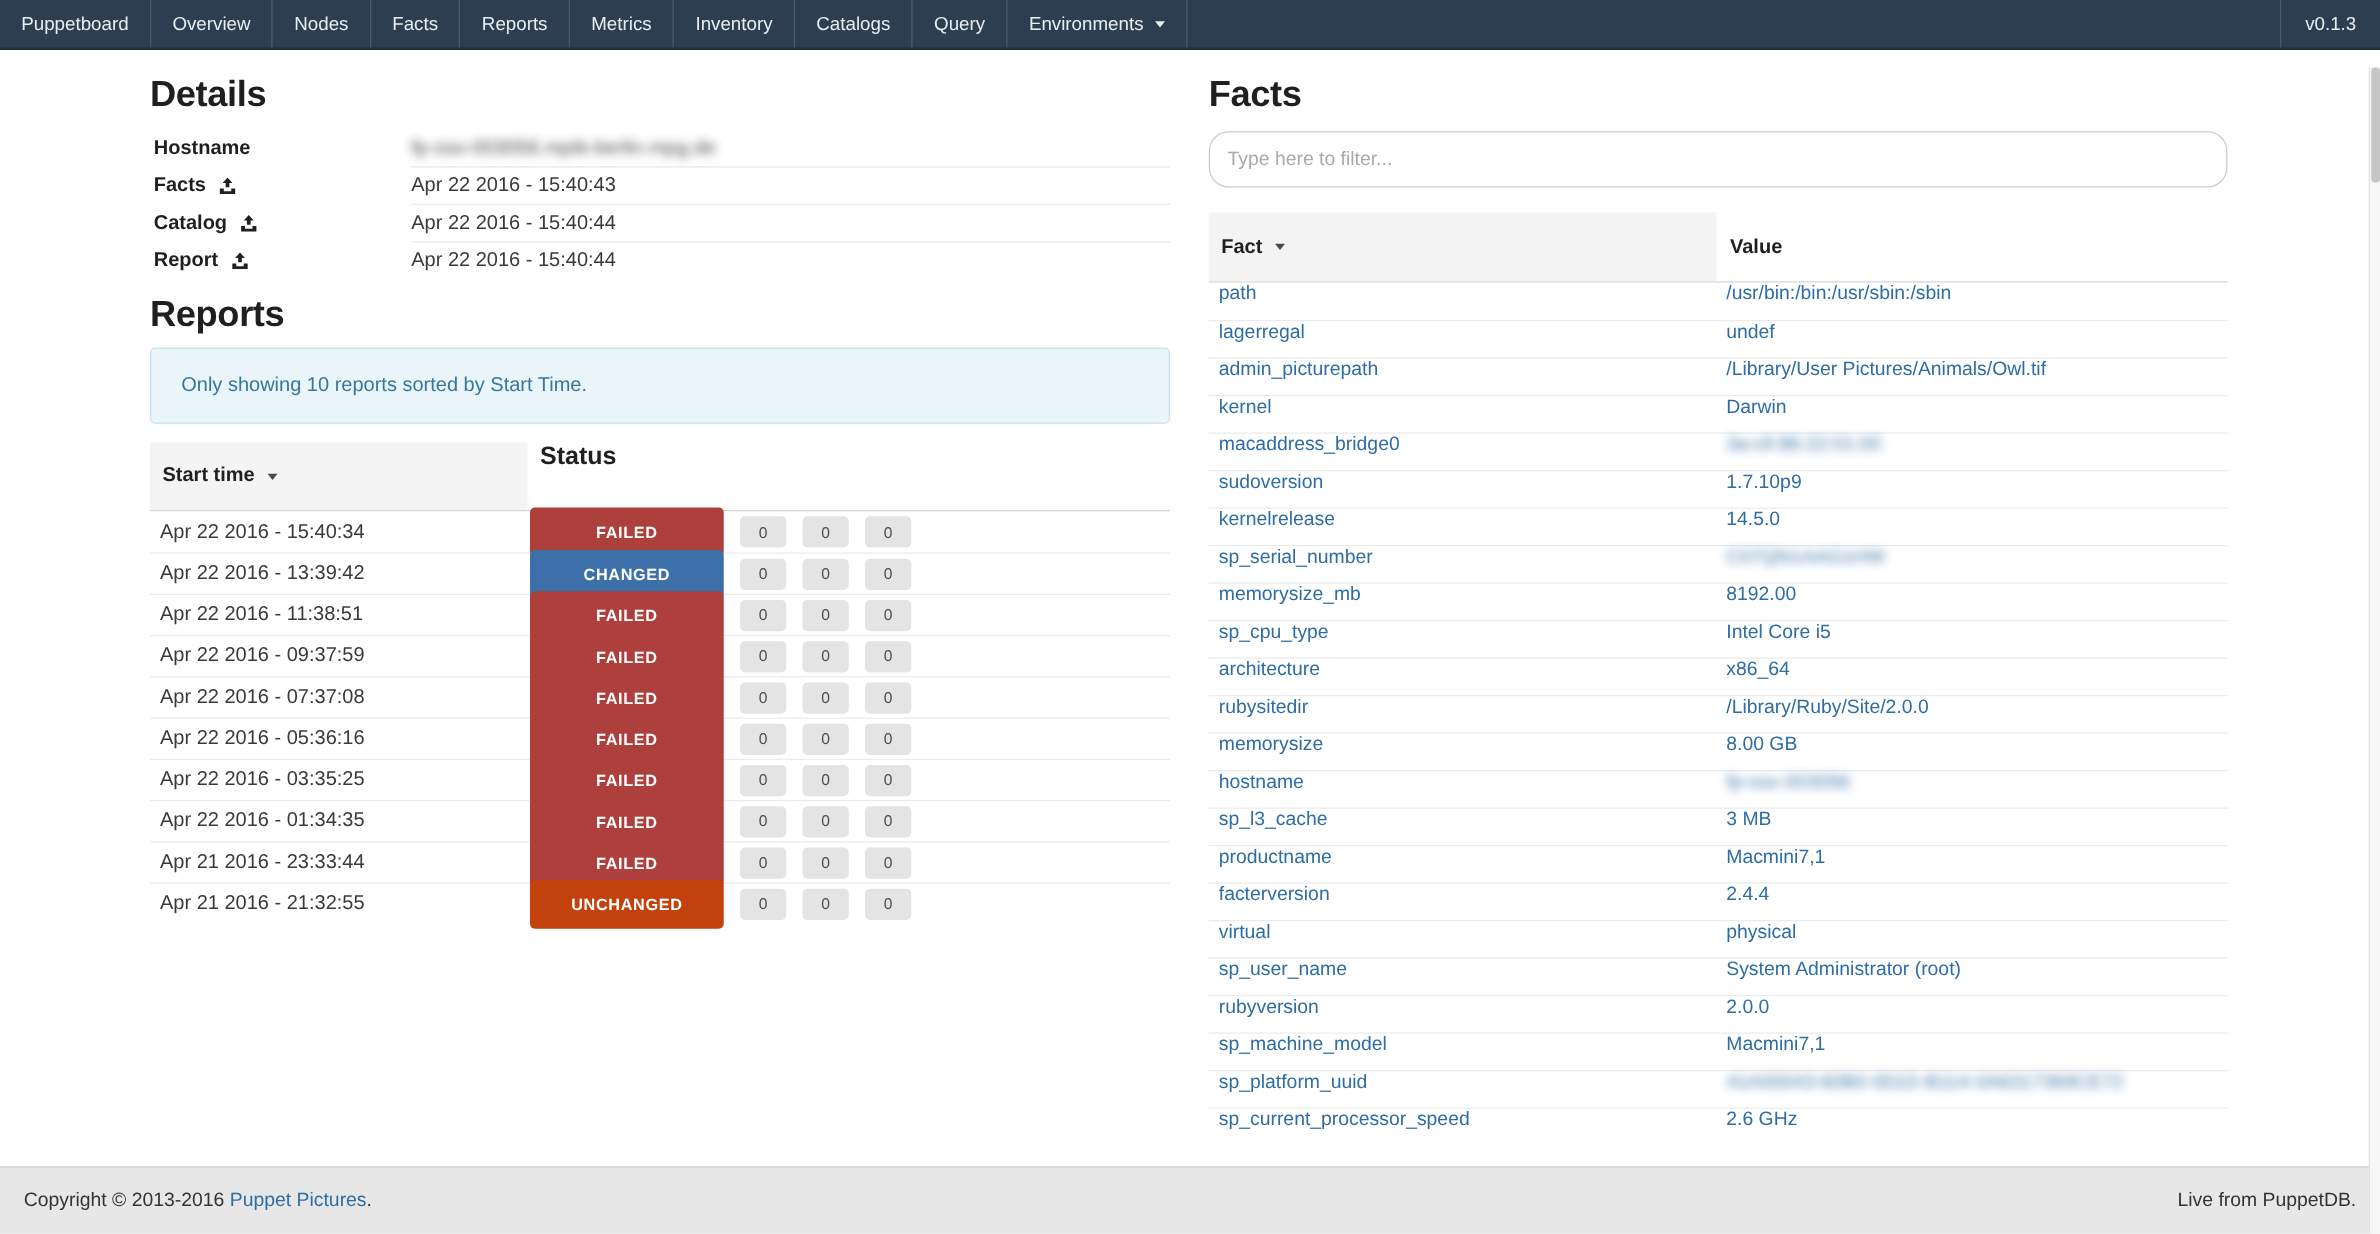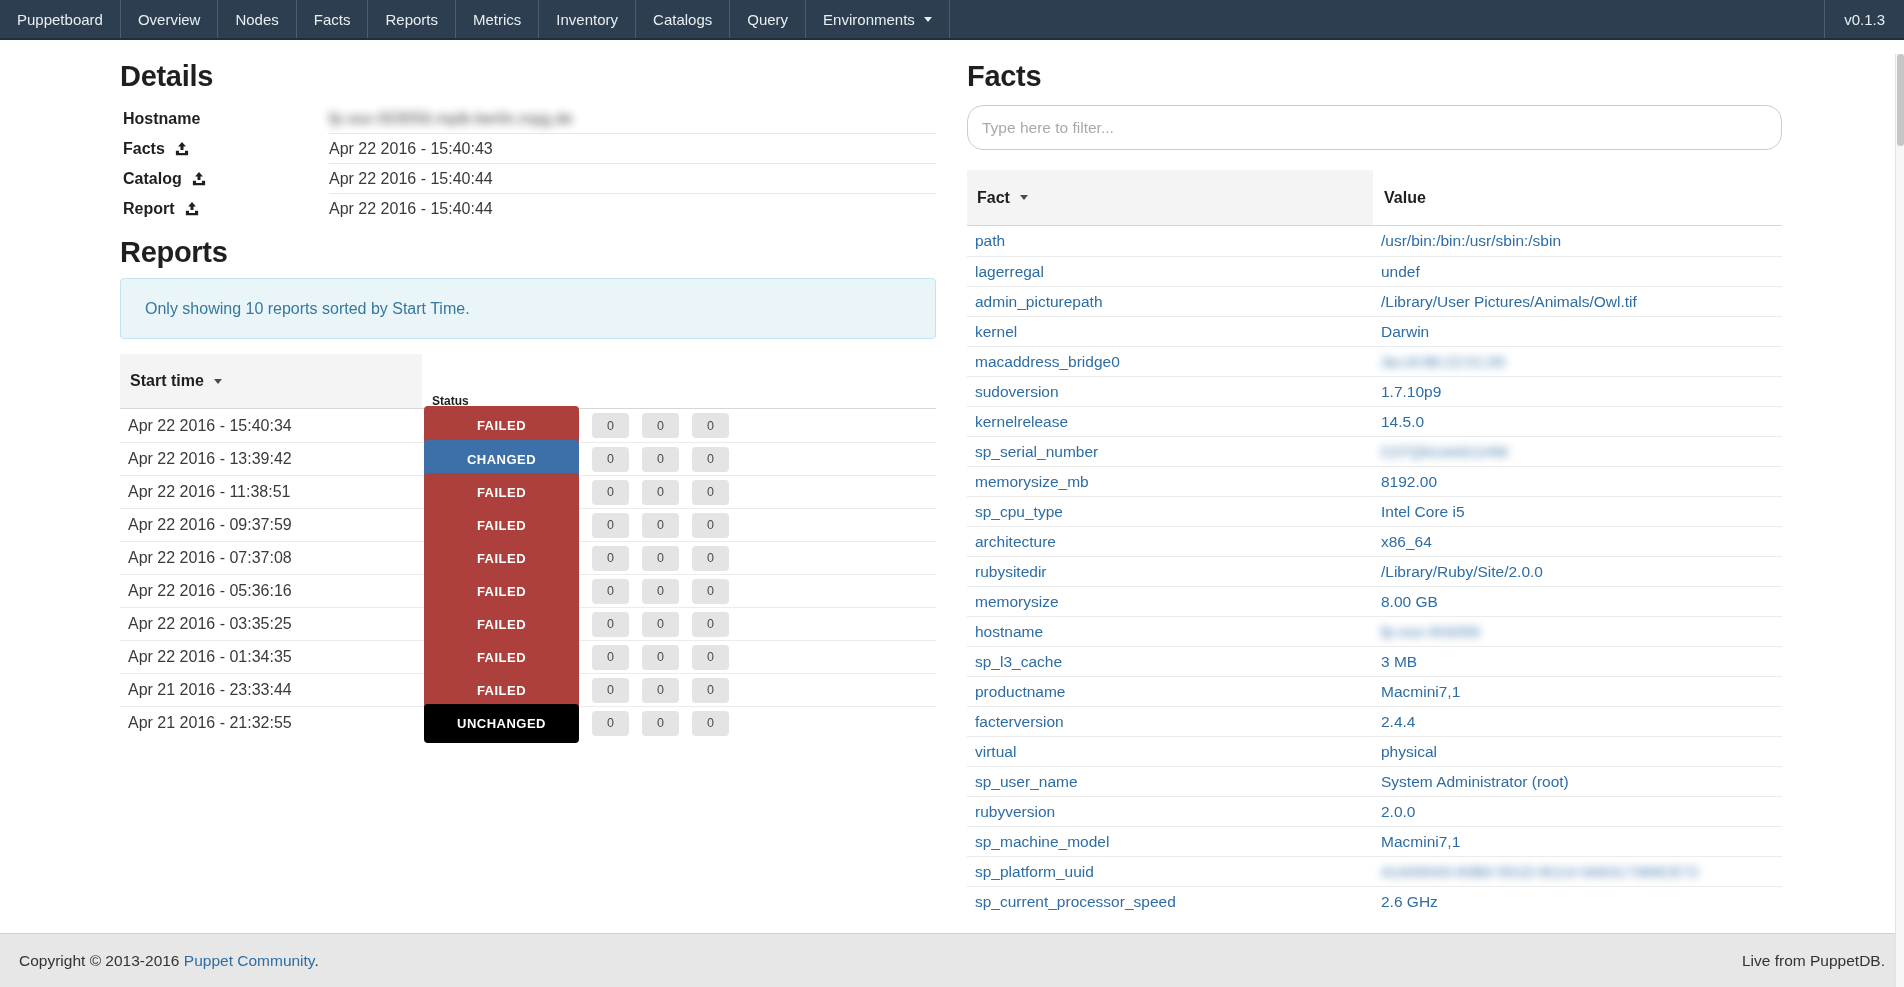--- a/index.html
+++ b/index.html
@@ -58,21 +58,21 @@
     height:61px; display:flex; align-items:center; padding-left:24px;
     background:#eaf5fa; border:1px solid #c3e3ee; border-radius:4px;
     color:#35789b; font-size:16px; margin-bottom:15px;
   }
   
   .r-header { display:flex; height:55px; border-bottom:1px solid #d6d6d6; }
   .r-header .hc1 {
     width:302px; background:#f4f4f4; display:flex; align-items:center;
     padding-left:10px; font-weight:700; font-size:16px; color:#1f1f1f; cursor:pointer;
   }
-  .r-header .hc2 { flex:1; display:flex; align-items:flex-end; padding-left:10px; font-weight:700; font-size:12px; color:#1f1f1f; }
+  .r-header .hc2 { flex:1; display:flex; align-items:flex-start; padding-left:10px; font-weight:700; font-size:20px; color:#1f1f1f; }
   .r-row { display:flex; height:33px; align-items:center; }
   .r-row + .r-row { border-top:1px solid #ebebeb; }
   .r-date { width:302px; padding-left:8px; font-size:16px; color:#3a3a3a; }
   .r-status { flex:1; display:flex; align-items:center; }
   .status-badge {
     width:155px; height:39px; margin-left:2px; border-radius:4px;
     display:flex; align-items:center; justify-content:center;
     color:#fff; font-weight:700; font-size:13px; letter-spacing:.5px; cursor:pointer;
   }
   .status-count {
@@ -86,21 +86,21 @@
     padding:0 14px; font-size:15.5px; color:#555;
     font-family:"Liberation Sans", sans-serif; outline:none;
   }
   .filter-input::placeholder { color:#a9a9a9; }
   .f-header { display:flex; height:56px; border-bottom:1px solid #d6d6d6; margin-top:20px; }
   .f-header .hc1 {
     width:406px; background:#f4f4f4; display:flex; align-items:center;
     padding-left:10px; font-weight:700; font-size:16px; color:#1f1f1f; cursor:pointer;
   }
   .f-header .hc2 { flex:1; display:flex; align-items:center; padding-left:11px; font-weight:700; font-size:16px; color:#1f1f1f; }
-  .f-row { display:flex; height:30px; align-items:center; }
+  .f-row { display:flex; height:30px; }
   .f-row + .f-row { border-top:1px solid #ebebeb; }
   .f-name  { width:406px; padding-left:8px; }
   .f-value { flex:1; padding-left:8px; }
   .fact-link { font-size:15.5px; color:#2e6da4; text-decoration:none; cursor:pointer; }
   .blurred { filter:blur(4px); opacity:.9; pointer-events:none; }
   
   .footer {
     position:absolute; left:0; right:0; bottom:0; height:54px;
     background:#e7e7e7; border-top:1px solid #d2d2d2;
     display:flex; align-items:center; padding:0 19px;
@@ -306,21 +306,21 @@
       <span class="counts" style="display:flex;">
                 <span class="status-count">0</span>
                 <span class="status-count">0</span>
                 <span class="status-count">0</span>
               </span>
     </div>
   </div>
           <div class="r-row">
     <div class="r-date">Apr 21 2016 - 21:32:55</div>
     <div class="r-status">
-      <span class="status-badge" style="background: #000000;">UNCHANGED</span>
+      <span class="status-badge" style="background: #c2410c;">UNCHANGED</span>
       <span class="counts" style="display:flex;">
                 <span class="status-count">0</span>
                 <span class="status-count">0</span>
                 <span class="status-count">0</span>
               </span>
     </div>
   </div>
         </div>
     </div>
   </div>
@@ -432,20 +432,20 @@
     <div class="f-name"><a class="fact-link">sp_current_processor_speed</a></div>
     <div class="f-value"><a class="fact-link">2.6 GHz</a></div>
   </div>
         </div>
     </div>
   </div>
 </div>
 
 <div class="footer">
   <span>
-    <span>Copyright © 2013-2016 </span><a>Puppet Community</a><span>.</span>
+    <span>Copyright © 2013-2016 </span><a>Puppet Pictures</a><span>.</span>
   </span>
   <span class="right">Live from PuppetDB.</span>
 </div>
 
 <div class="scroll-track">
   <div class="scroll-thumb"></div>
 </div>
 
 </body></html>

